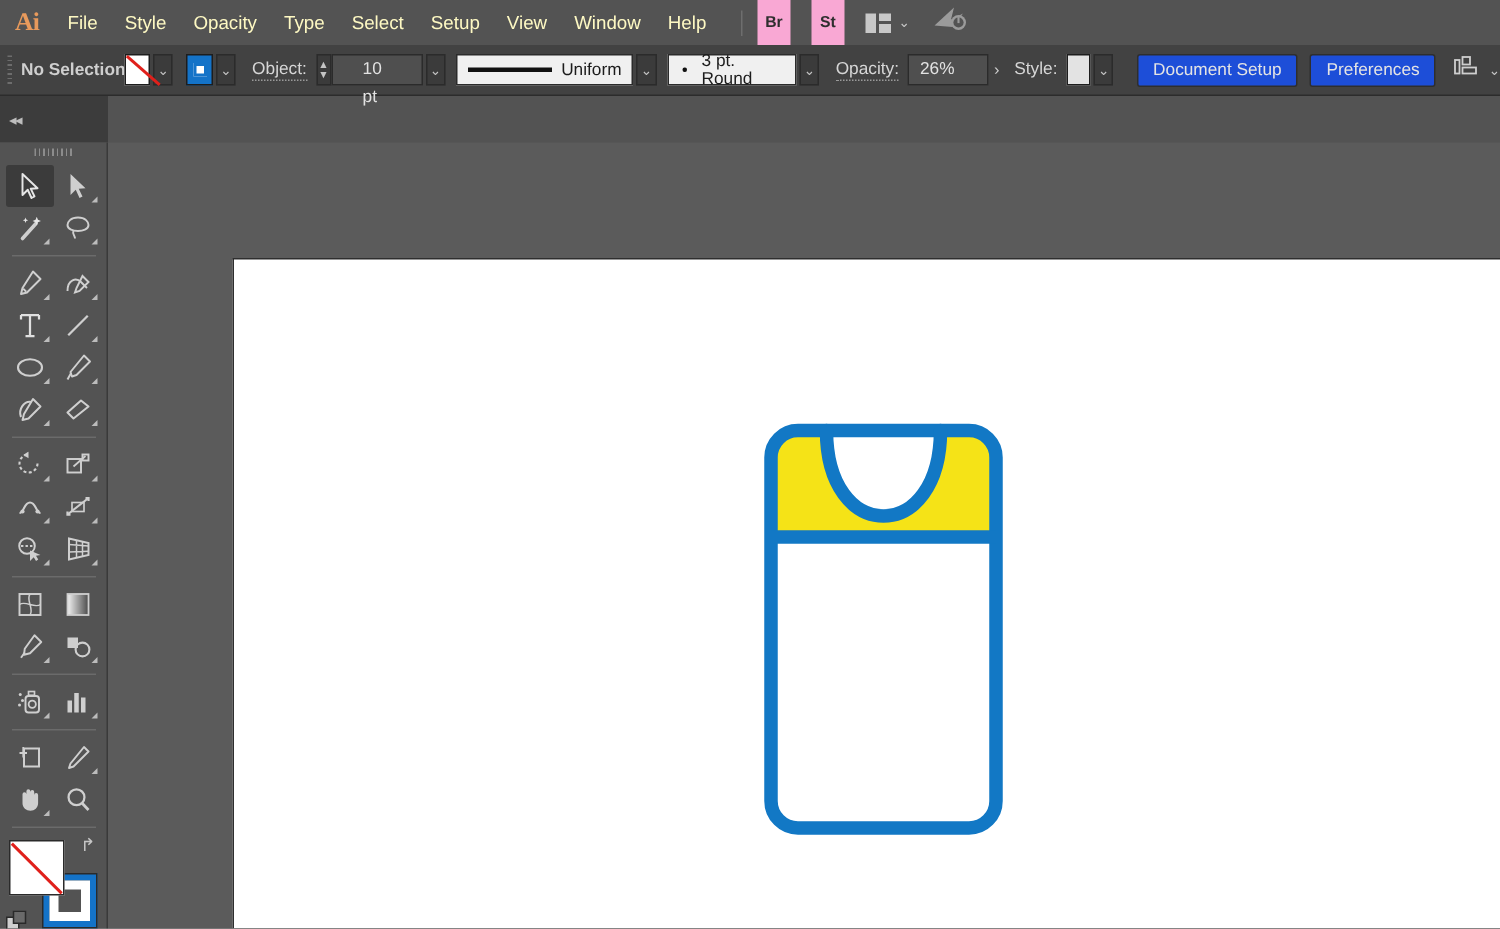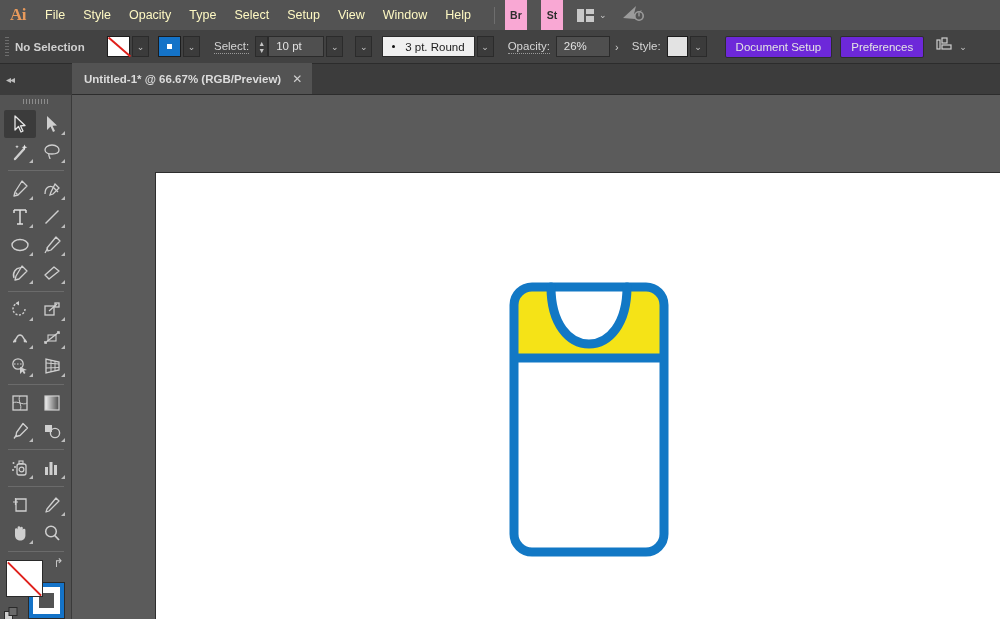--- a/index.html
+++ b/index.html
@@ -95,21 +95,21 @@
     border-bottom: 1px dotted #9a9a9a; padding-bottom: 1px;
   }
   .spin {
     width: 13px; height: 21px; background: #3b3b3b; border: 1px solid #2b2b2b;
     display: flex; flex-direction: column; align-items: center;
     justify-content: center; color: #c5c5c5; font-size: 7px; line-height: 7px;
   }
   .num-field {
     height: 21px; background: #4f4f4f; border: 1px solid #2b2b2b;
     color: #e2e2e2; font-size: 11.5px; line-height: 19px;
-    padding: 0 7px; min-width: 56px;
+    padding: 0 20px; min-width: 56px;
   }
   .profile-field {
     height: 21px; background: #f0f0f0; border: 1px solid #2b2b2b;
     display: flex; align-items: center; gap: 6px; padding: 0 7px;
     color: #1c1c1c; font-size: 11.5px; min-width: 118px;
   }
   .profile-line { width: 60px; height: 3px; background: #111; display: block; }
   .brush-field {
     height: 21px; background: #f0f0f0; border: 1px solid #2b2b2b;
     display: flex; align-items: center; gap: 10px; padding: 0 9px;
@@ -122,21 +122,21 @@
     padding: 0 7px; min-width: 54px;
   }
   .arrow-btn {
     width: 14px; height: 21px; display: flex; align-items: center;
     justify-content: center; color: #cfcfcf; font-size: 11px;
   }
   .style-swatch {
     width: 21px; height: 21px; background: #e3e3e3; border: 1px solid #1d1d1d;
   }
   .cb-button {
-    height: 22px; background: #6d28d9; border: 1px solid #2e2e2e;
+    height: 22px; background: #1d4ed8; border: 1px solid #2e2e2e;
     border-radius: 2px; color: #e4e4e4; font-size: 11.5px;
     padding: 0 10px; line-height: 20px; margin-left: 8px; white-space: nowrap;
   }
   .align-icon { margin-left: 12px; }
 
   
   .tabbar {
     position: absolute; top: 64px; left: 72px;
     width: 928px; height: 31px;
     background: #3c3c3c; border-bottom: 1px solid #2c2c2c;
@@ -268,29 +268,33 @@
 
     <div class="swatch-none"></div>
     <div class="dd-btn">⌄</div>
 
     <div class="stroke-swatch">
         <i></i>
       </div>
     <div class="dd-btn">⌄</div>
 
     <div style="width:12px"></div>
-    <div class="cb-label">Select:</div>
+    <div class="cb-label">Object:</div>
     <div class="spin">
         <span>▲</span>
         <span>▼</span>
       </div>
     <div class="num-field">10 pt</div>
     <div class="dd-btn">⌄</div>
 
     <div style="width:10px"></div>
+    <div class="profile-field">
+      <span class="profile-line"></span>
+      <span>Uniform</span>
+    </div>
     <div class="dd-btn">⌄</div>
 
     <div style="width:10px"></div>
     <div class="brush-field">
       <span class="brush-dot"></span>
       <span>3 pt. Round</span>
     </div>
     <div class="dd-btn">⌄</div>
 
     <div style="width:12px"></div>
@@ -314,26 +318,20 @@
         <rect x="6" y="8" width="9" height="4" fill="none" stroke="#cfcfcf" stroke-width="1.2"></rect>
       </svg>
     </span>
     <span class="caret" style="margin-left:6px">⌄</span>
   </div>
 
   <div class="panel-head">
     <span class="dchev">◂◂</span>
   </div>
 
-  <div class="tabbar">
-    <div class="doc-tab">
-      <span class="doc-tab-title">Untitled-1* @ 66.67% (RGB/Preview)</span>
-      <span class="tab-close">✕</span>
-    </div>
-  </div>
 
   <div class="toolbar">
     <div class="tb-grip"></div>
 
     <div class="tool-grid">
       <div class="tool active">
         <svg width="14" height="18" viewBox="0 0 14 18">
             <path d="M2 1 L2 15 L5.5 11.5 L8 17 L10 16 L7.5 10.8 L12 10.5 Z" fill="none" stroke="#e6e6e6" stroke-width="1.3" stroke-linejoin="round"></path>
           </svg>
       </div>

